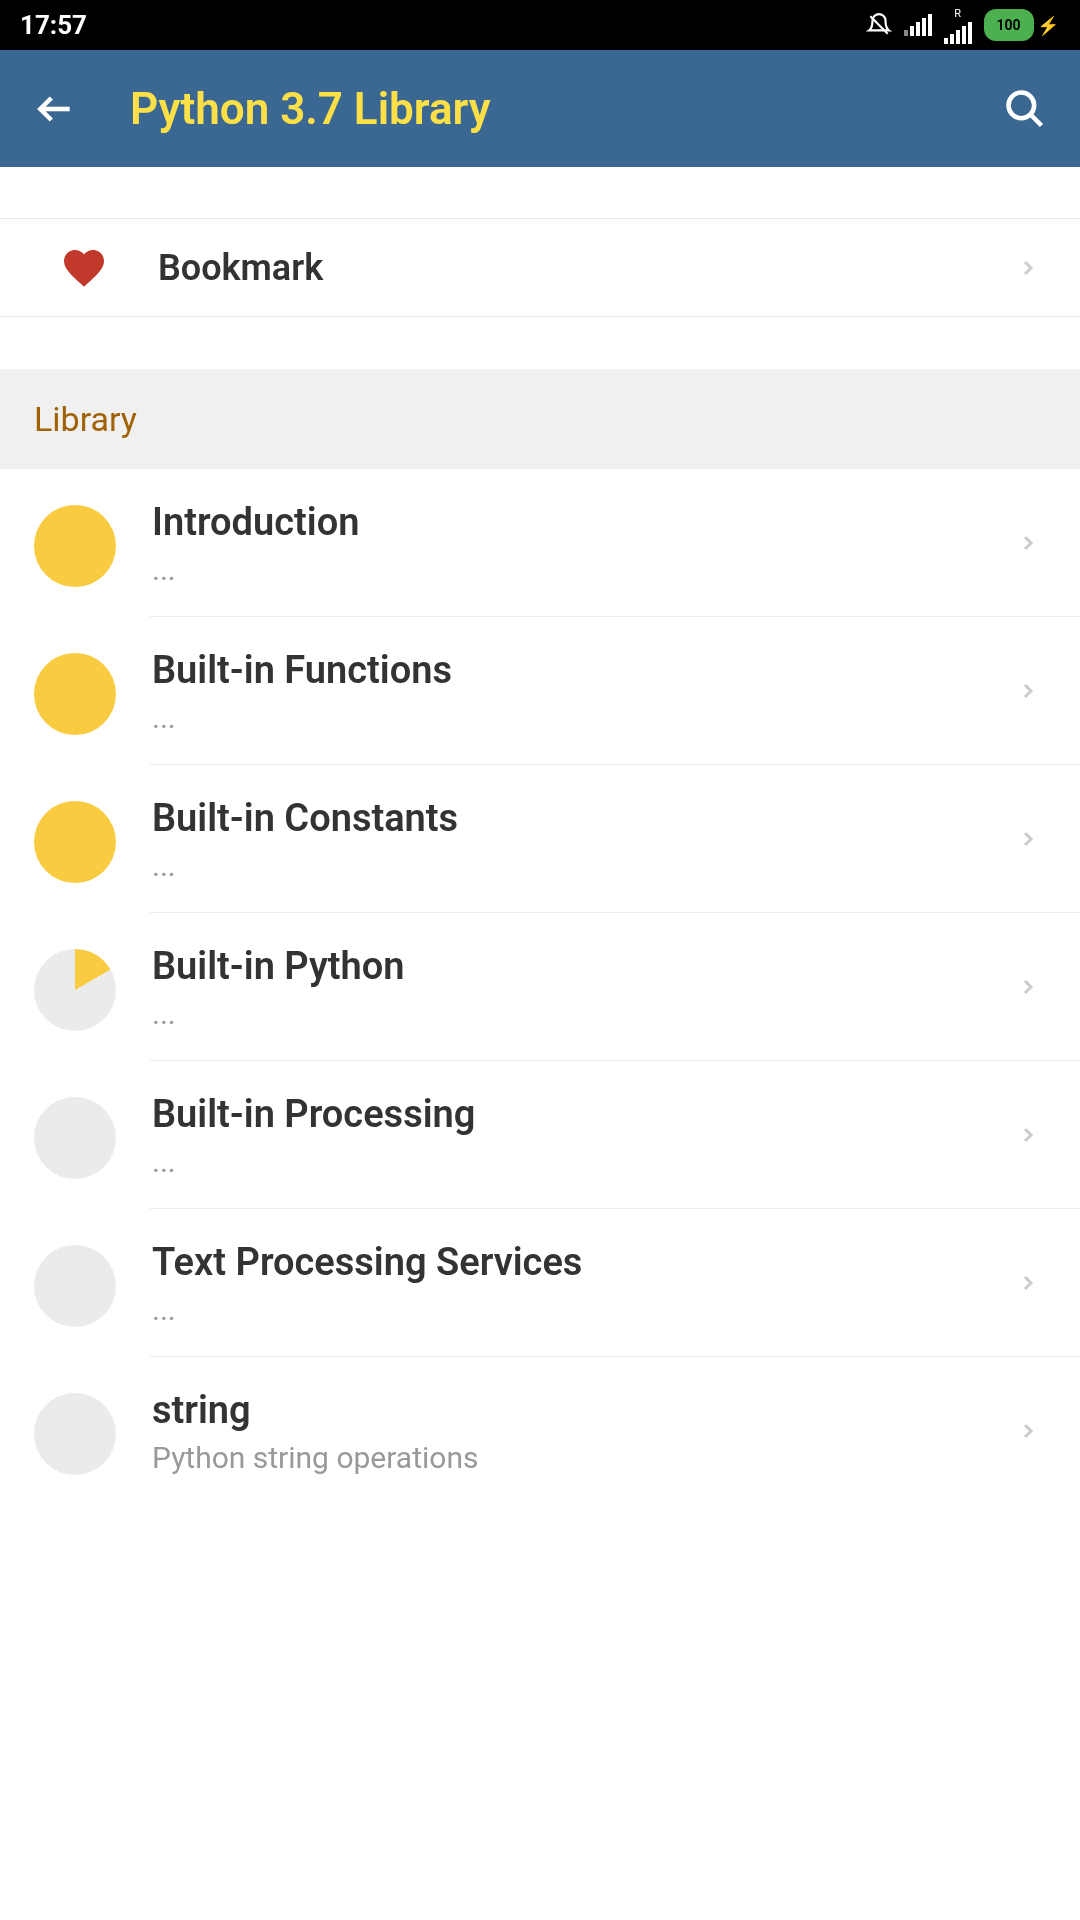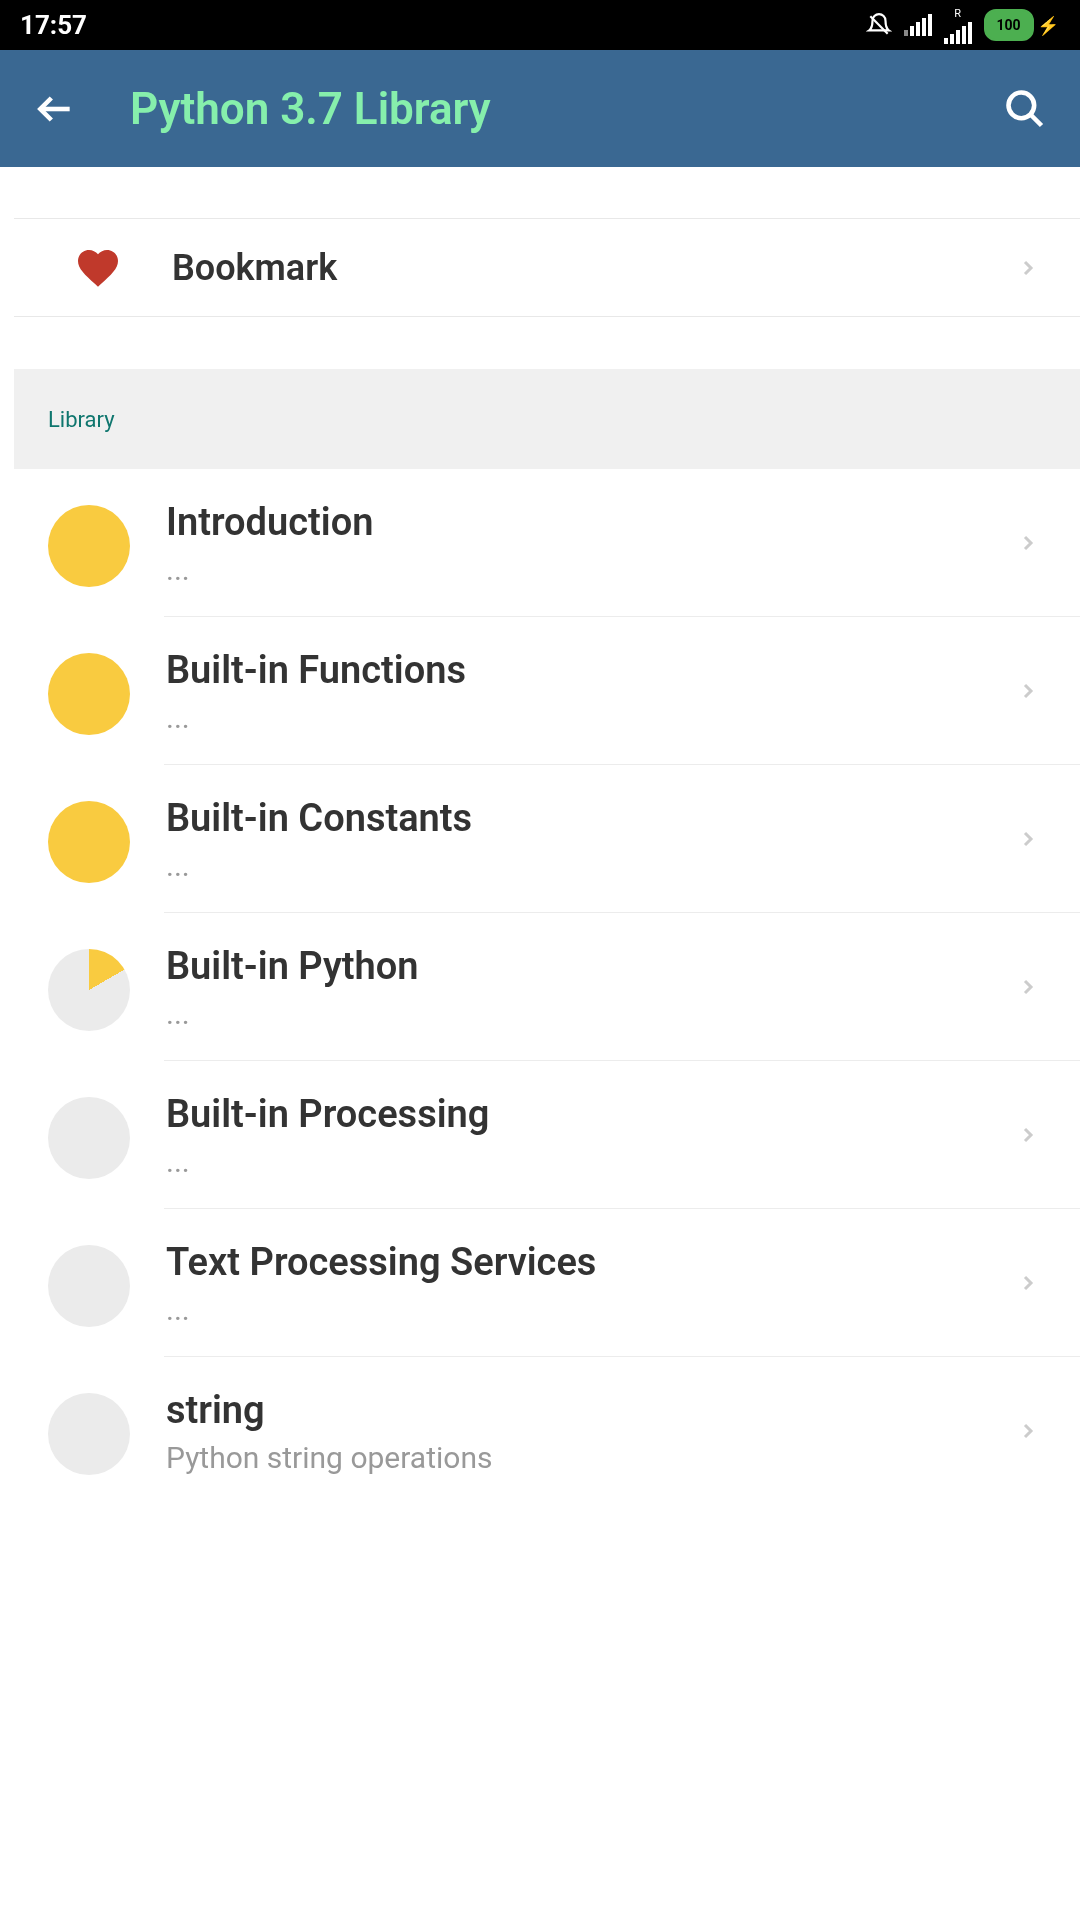--- a/index.html
+++ b/index.html
@@ -106,37 +106,36 @@
     
     .back-button {
       width: 50px;
       height: 50px;
       display: flex;
       align-items: center;
       justify-content: center;
     }
     
     .app-title {
-      color: #86efac;
+      color: #fde047;
       font-size: 44px;
       font-weight: 600;
       flex: 1;
     }
     
     .search-button {
       width: 50px;
       height: 50px;
       display: flex;
       align-items: center;
       justify-content: center;
     }
     
     .content {
       background: #ffffff;
-      padding-left: 14px;
     }
     
     .spacer-top {
       height: 52px;
       border-bottom: 1px solid #e8e8e8;
     }
     
     .bookmark-row {
       height: 98px;
       display: flex;
@@ -169,22 +168,22 @@
     
     .section-header {
       height: 100px;
       background: #f0f0f0;
       display: flex;
       align-items: center;
       padding: 0 34px;
     }
     
     .section-label {
-      font-size: 22px;
-      color: #0f766e;
+      font-size: 34px;
+      color: #a16207;
     }
     
     .list-item {
       display: flex;
       align-items: center;
       padding: 30px 40px 30px 34px;
       position: relative;
       justify-content: center;
     }
     

